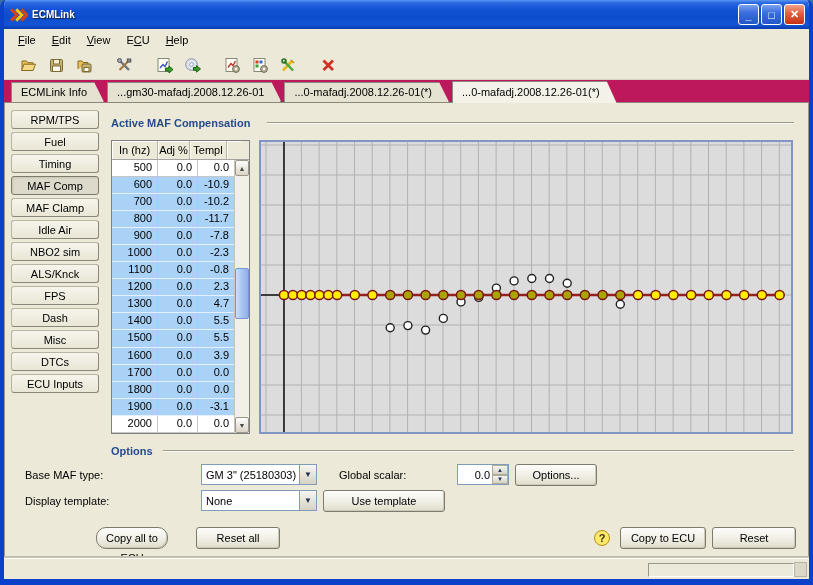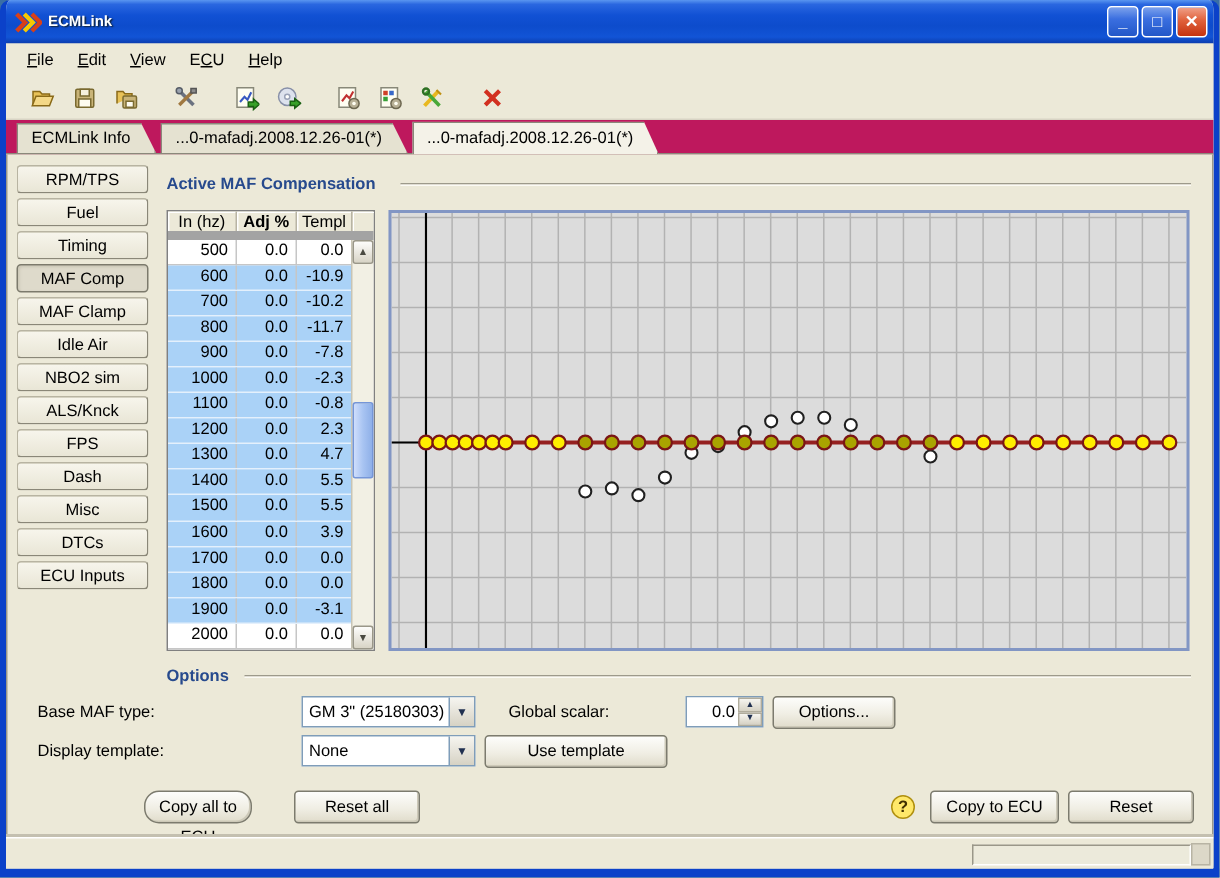--- a/index.html
+++ b/index.html
@@ -43,23 +43,23 @@
               justify-content:center; background:linear-gradient(180deg,#f7f5ec,#e9e6d6);
               border:1px solid #b8b4a2; border-bottom-color:#8a8778; border-right-color:#8a8778;
               border-radius:3px 3px 3px 3px; color:#000; }
   .side-btn.selected { background:#dedacb; border:1px solid #7c7a6c; box-shadow:inset 1px 1px 2px #c9c5b4; }
   
   .group-title { position:absolute; font-size:11px; font-weight:bold; color:#274a8d; white-space:nowrap; }
   .group-line { position:absolute; height:2px; border-top:1px solid #9d9a8b; border-bottom:1px solid #fbfaf4; }
   
   .maf-table { position:absolute; left:106px; top:37px; width:139px; height:294px; background:#fff;
                border:1px solid #808080; font-size:11px; }
-  .thead { display:flex; height:19px; background:#ece9d8; border-bottom:6px solid #a3a3a3; }
+  .thead { display:flex; height:19px; background:#ece9d8; border-bottom:1px solid #a3a3a3; }
   .th { border-right:1px solid #b8b4a4; box-shadow:inset 1px 1px 0 #fff; display:flex; align-items:center; justify-content:center; }
-  .th:nth-child(1){ width:46px; } .th:nth-child(2){ width:40px;font-weight:bold; } .th:nth-child(3){ width:37px; }
+  .th:nth-child(1){ width:46px; } .th:nth-child(2){ width:32px; } .th:nth-child(3){ width:37px; }
   .th:nth-child(4){ width:14px; border-right:none; }
   .tbody { position:absolute; left:0; top:19px; width:122px; height:273px; overflow:hidden; }
   .trow { display:flex; height:17.05px; border-bottom:1px solid #c6c6c6; background:#fff; }
   .trow.selected { background:#aad2f7; border-bottom:1px solid #e4f0fc; }
   .td { width:46px; text-align:right; padding:1px 5px 0 0; border-right:1px solid #c6c6c6; }
   .td:nth-child(2){ width:40px; } .td:nth-child(3){ width:36px; border-right:none; }
   
   .vscroll { position:absolute; right:0; top:19px; width:15px; height:273px; background:#f2f0e4; border-left:1px solid #c8c4b4; }
   .sb-btn { position:absolute; left:0; width:14px; height:16px; background:linear-gradient(180deg,#fdfdfb,#d8d4c6);
             border:1px solid #9a9789; border-radius:2px; font-size:7px; color:#4a4a42; display:flex; align-items:center; justify-content:center; }
@@ -200,20 +200,21 @@
       <div class="tgap"></div>
       <div class="tbtn">
         <svg width="17" height="17" viewBox="0 0 17 17">
           <path d="M3.5 3.5 L13 13 M13 3.5 L3.5 13" stroke="#d23020" stroke-width="2.8"></path>
         </svg>
       </div>
     </div>
 
   <div class="tabrow">
       <div class="tab">ECMLink Info</div>
+      <div class="tab">...gm30-mafadj.2008.12.26-01</div>
       <div class="tab">...0-mafadj.2008.12.26-01(*)</div>
       <div class="tab active">...0-mafadj.2008.12.26-01(*)</div>
     </div>
 
   <div class="content">
 
     <div class="sidebar">
         <div class="side-btn">RPM/TPS</div>
         <div class="side-btn">Fuel</div>
         <div class="side-btn">Timing</div>

